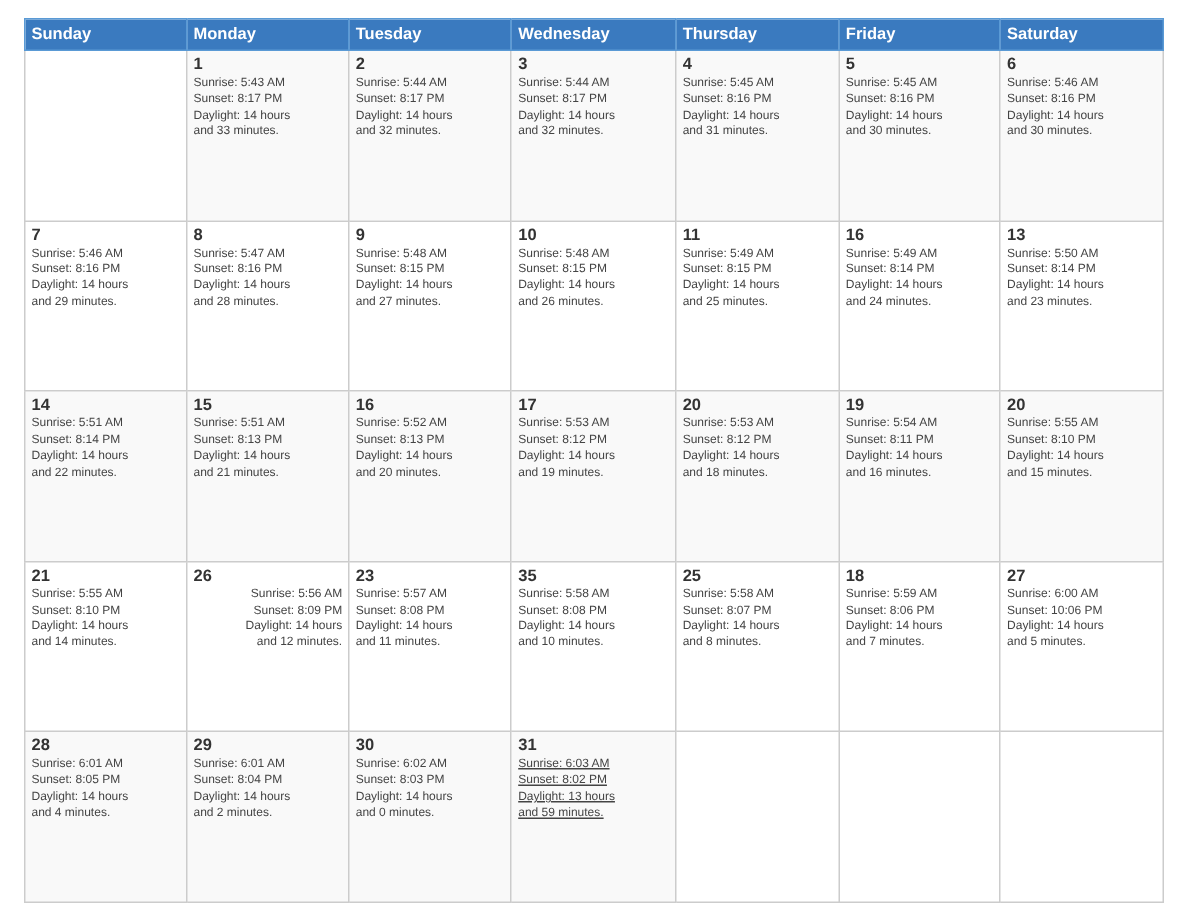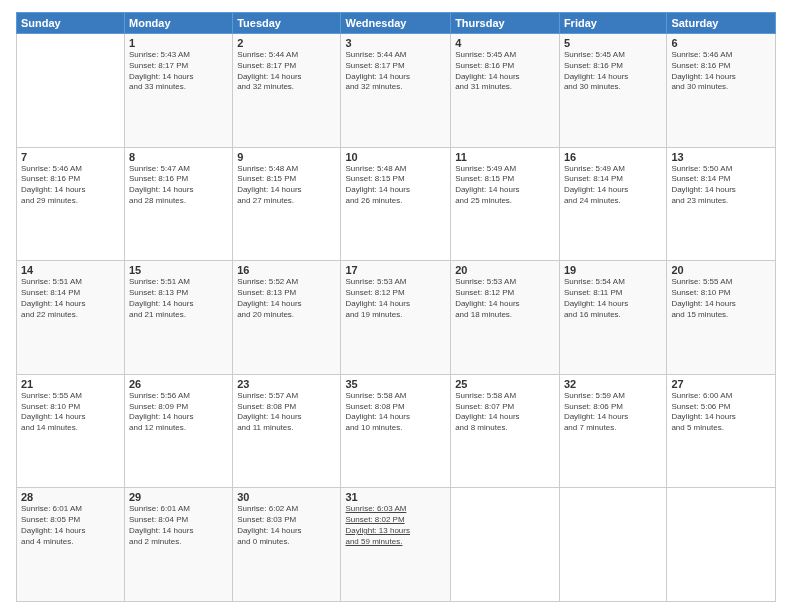--- a/index.html
+++ b/index.html
@@ -252,21 +252,21 @@
         <tr>
           <td>
             <span class="day-number">21</span>
             <div class="day-info" style="white-space: pre-line;">Sunrise: 5:55 AM
 Sunset: 8:10 PM
 Daylight: 14 hours
 and 14 minutes.</div>
           </td>
           <td>
             <span class="day-number">26</span>
-            <div class="day-info" style="white-space: pre-line;">Sunrise: 5:56 AM
+            <div class="day-info" style="white-space: pre-line; text-align: right;">Sunrise: 5:56 AM
 Sunset: 8:09 PM
 Daylight: 14 hours
 and 12 minutes.</div>
           </td>
           <td>
             <span class="day-number">23</span>
             <div class="day-info" style="white-space: pre-line;">Sunrise: 5:57 AM
 Sunset: 8:08 PM
 Daylight: 14 hours
 and 11 minutes.</div>
@@ -279,30 +279,30 @@
 and 10 minutes.</div>
           </td>
           <td>
             <span class="day-number">25</span>
             <div class="day-info" style="white-space: pre-line;">Sunrise: 5:58 AM
 Sunset: 8:07 PM
 Daylight: 14 hours
 and 8 minutes.</div>
           </td>
           <td>
-            <span class="day-number">32</span>
+            <span class="day-number">18</span>
             <div class="day-info" style="white-space: pre-line;">Sunrise: 5:59 AM
 Sunset: 8:06 PM
 Daylight: 14 hours
 and 7 minutes.</div>
           </td>
           <td>
             <span class="day-number">27</span>
             <div class="day-info" style="white-space: pre-line;">Sunrise: 6:00 AM
-Sunset: 5:06 PM
+Sunset: 10:06 PM
 Daylight: 14 hours
 and 5 minutes.</div>
           </td>
         </tr>
         <tr>
           <td>
             <span class="day-number">28</span>
             <div class="day-info" style="white-space: pre-line;">Sunrise: 6:01 AM
 Sunset: 8:05 PM
 Daylight: 14 hours

